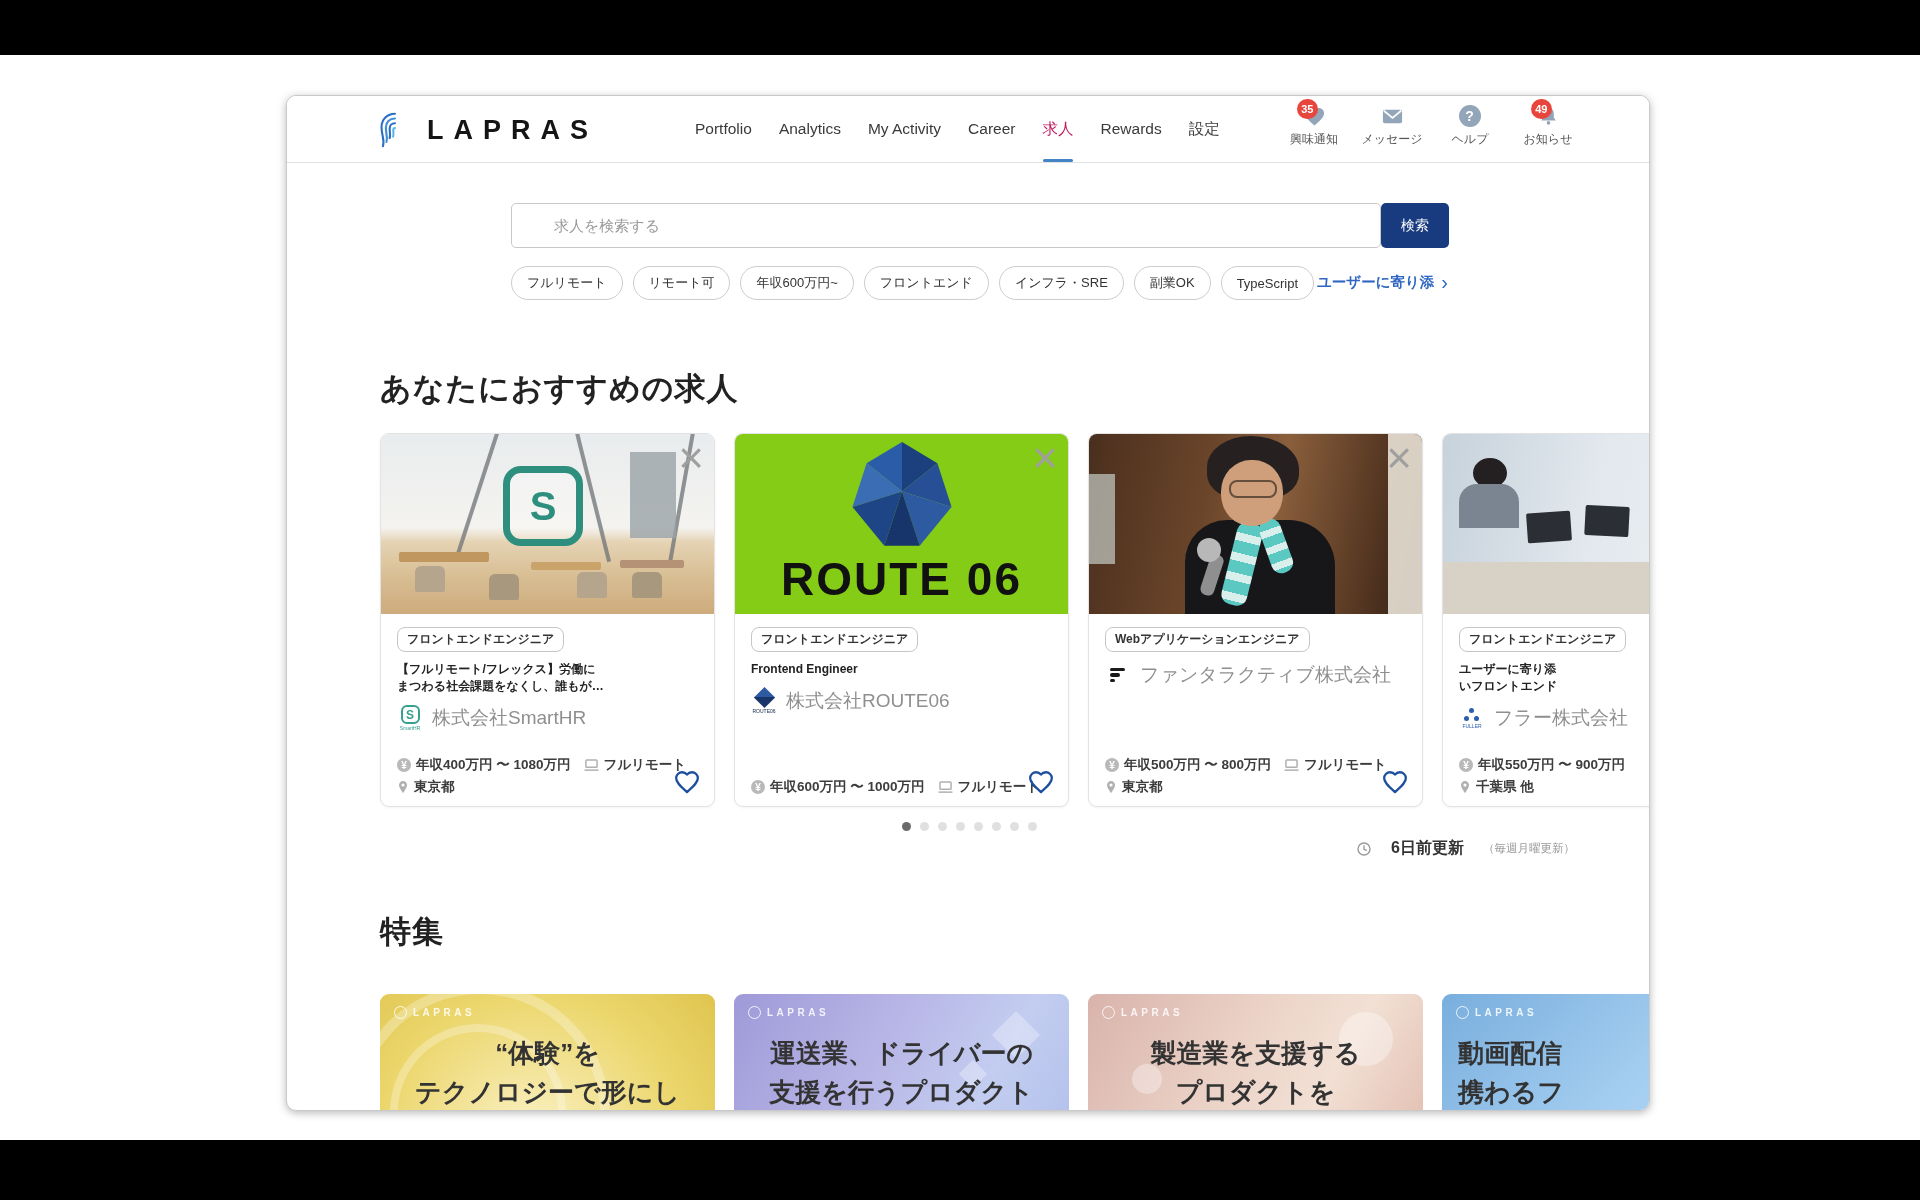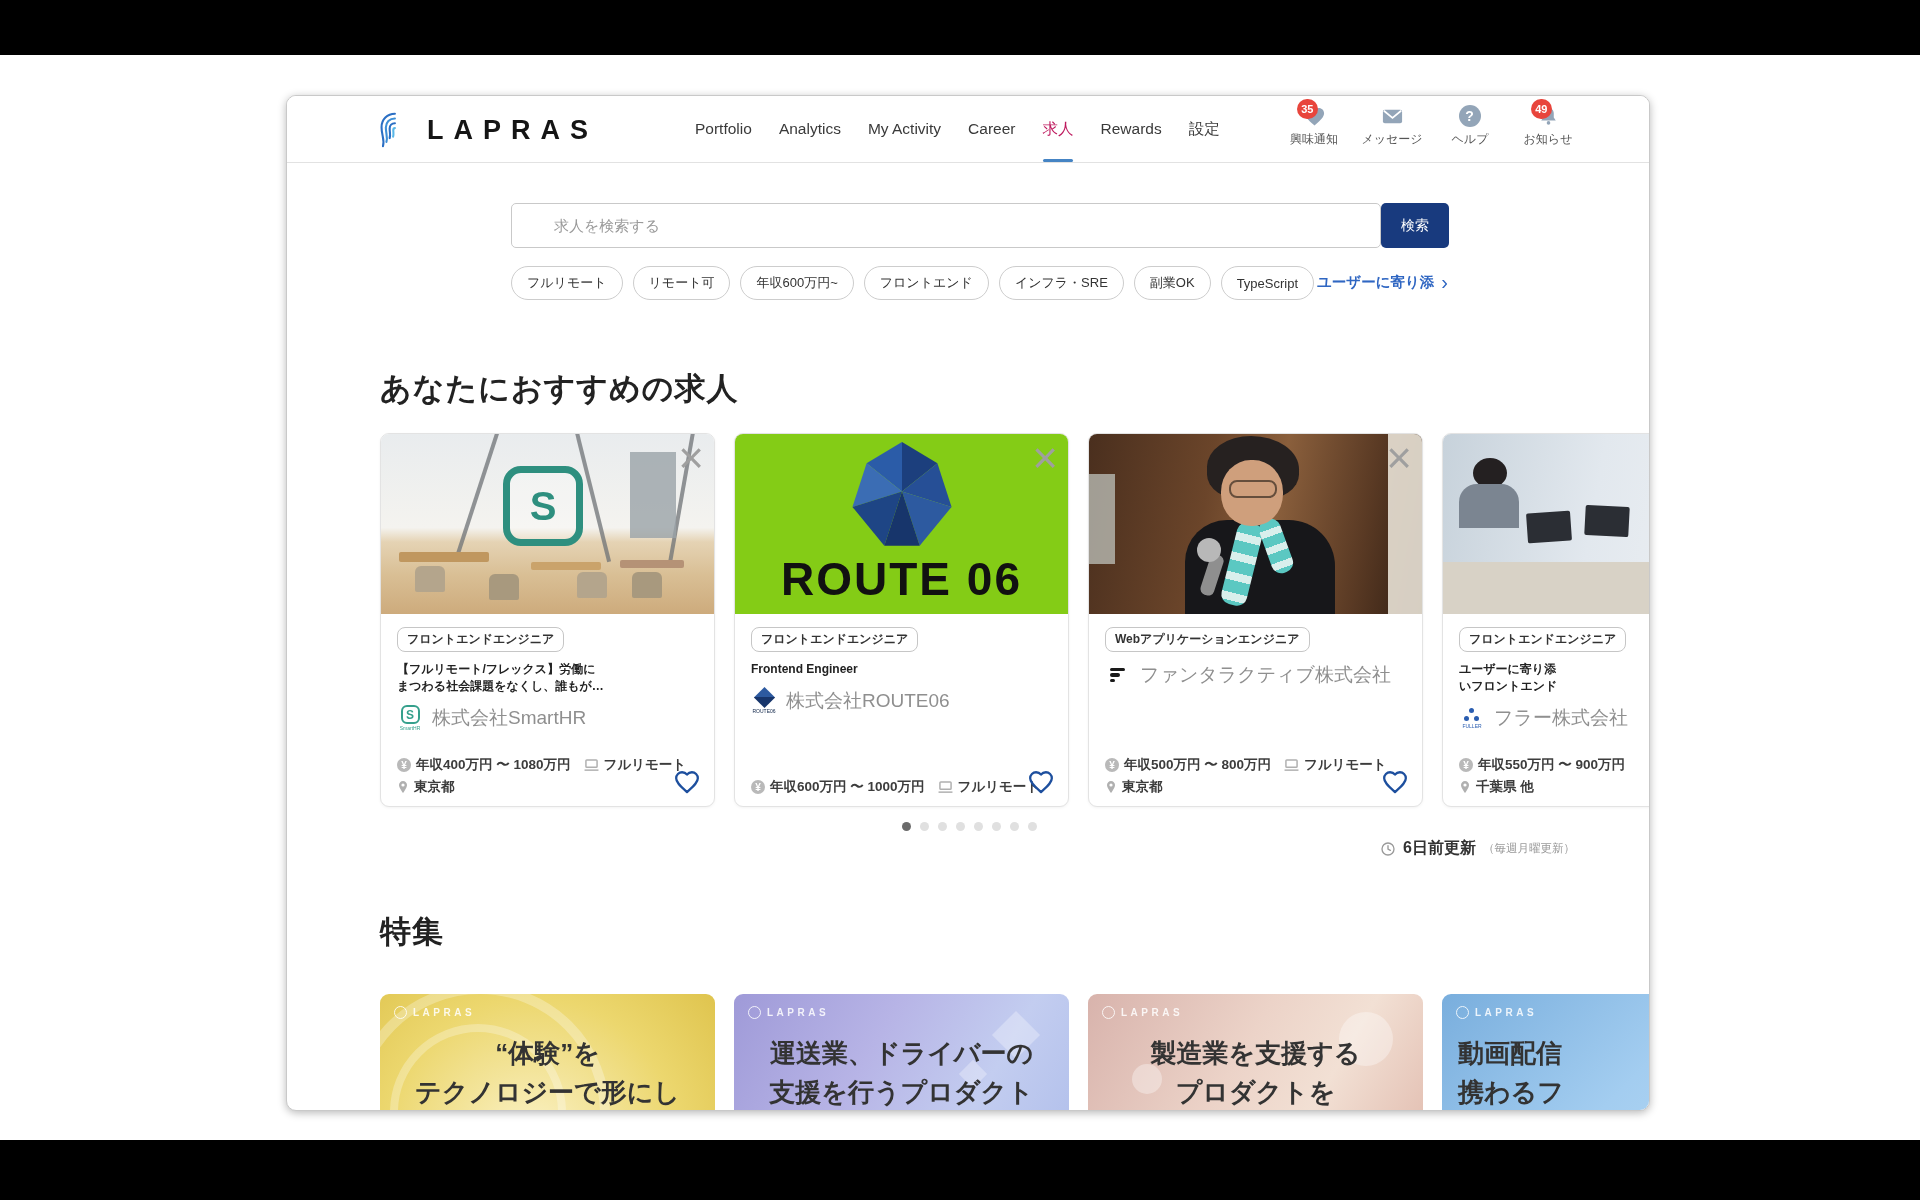--- a/index.html
+++ b/index.html
@@ -107,21 +107,21 @@
   .img-office{background:linear-gradient(100deg,#c7d2db 0%,#e2e8ee 45%,#f1f3f5 100%);}
   .desk{position:absolute;left:0;bottom:0;width:100%;height:52px;background:#d8d2c6;}
   .mon{position:absolute;width:44px;height:30px;background:#2b2e34;border-radius:2px;}
   .m1{left:84px;top:78px;transform:rotate(-4deg);} .m2{left:142px;top:72px;transform:rotate(3deg);}
   .p-hair2{position:absolute;left:30px;top:24px;width:34px;height:30px;background:#242021;border-radius:50%;}
   .p-body2{position:absolute;left:16px;top:50px;width:60px;height:44px;background:#7b8591;border-radius:18px 18px 0 0;}
   
   .dots{position:absolute;left:0;top:726px;width:1364px;display:flex;justify-content:center;gap:9px;}
   .dot{width:9px;height:9px;border-radius:50%;background:#e0e0e0;cursor:pointer;}
   .dot.active{background:#6b6b6b;}
-  .update-row{position:absolute;top:742px;right:74px;display:flex;align-items:center;gap:7px;}
+  .update-row{position:absolute;top:742px;right:74px;display:flex;align-items:center;gap:19px;}
   .upd-main{font-size:16px;font-weight:700;color:#333;}
   .upd-note{font-size:11.5px;color:#9a9a9a;}
   
   .banners-row{position:absolute;left:93px;top:898px;display:flex;gap:19px;}
   .banner{flex:0 0 335px;width:335px;height:195px;border-radius:9px;position:relative;overflow:hidden;cursor:pointer;box-sizing:border-box;}
   .bn1{background:radial-gradient(circle at 45% 78%,#fcf4cd 0%,#f3e49a 32%,#ecd76e 62%,#dfc44e 100%);}
   .bn2{background:linear-gradient(120deg,#9f9ad8 0%,#b7b4e6 38%,#c3cdf0 68%,#aebdea 100%);}
   .bn3{background:linear-gradient(120deg,#d8b3ac 0%,#ecd3c8 42%,#f2e0d4 65%,#dfb7aa 100%);}
   .bn4{background:linear-gradient(135deg,#79aedd 0%,#a3cdf0 52%,#bcdcf5 100%);}
   .bn-ring{position:absolute;border-radius:50%;border:10px solid rgba(255,255,255,.28);}

